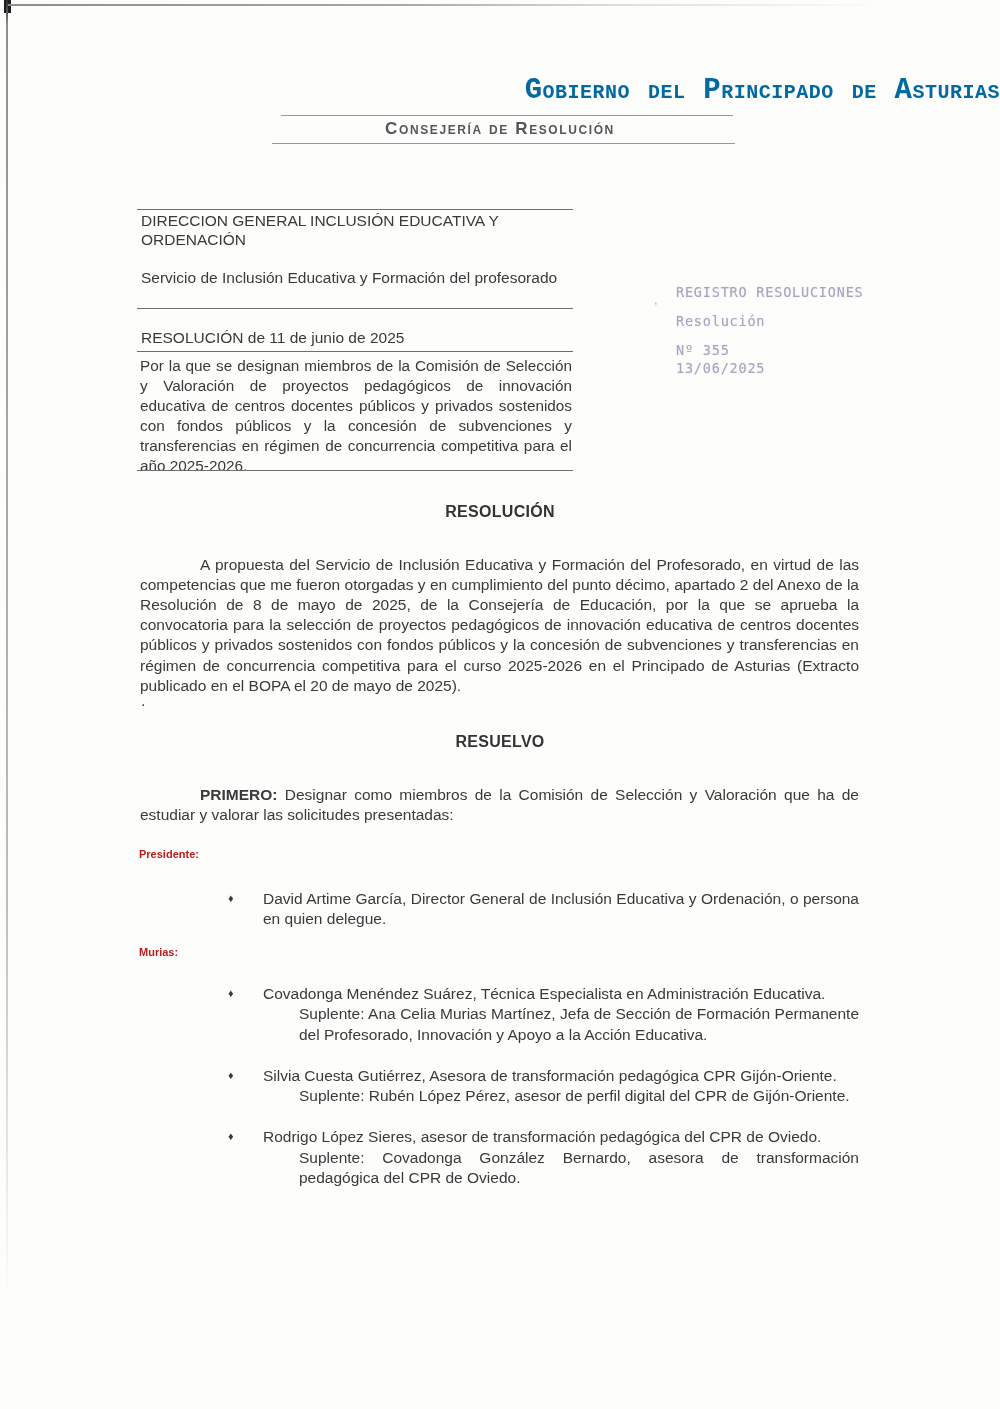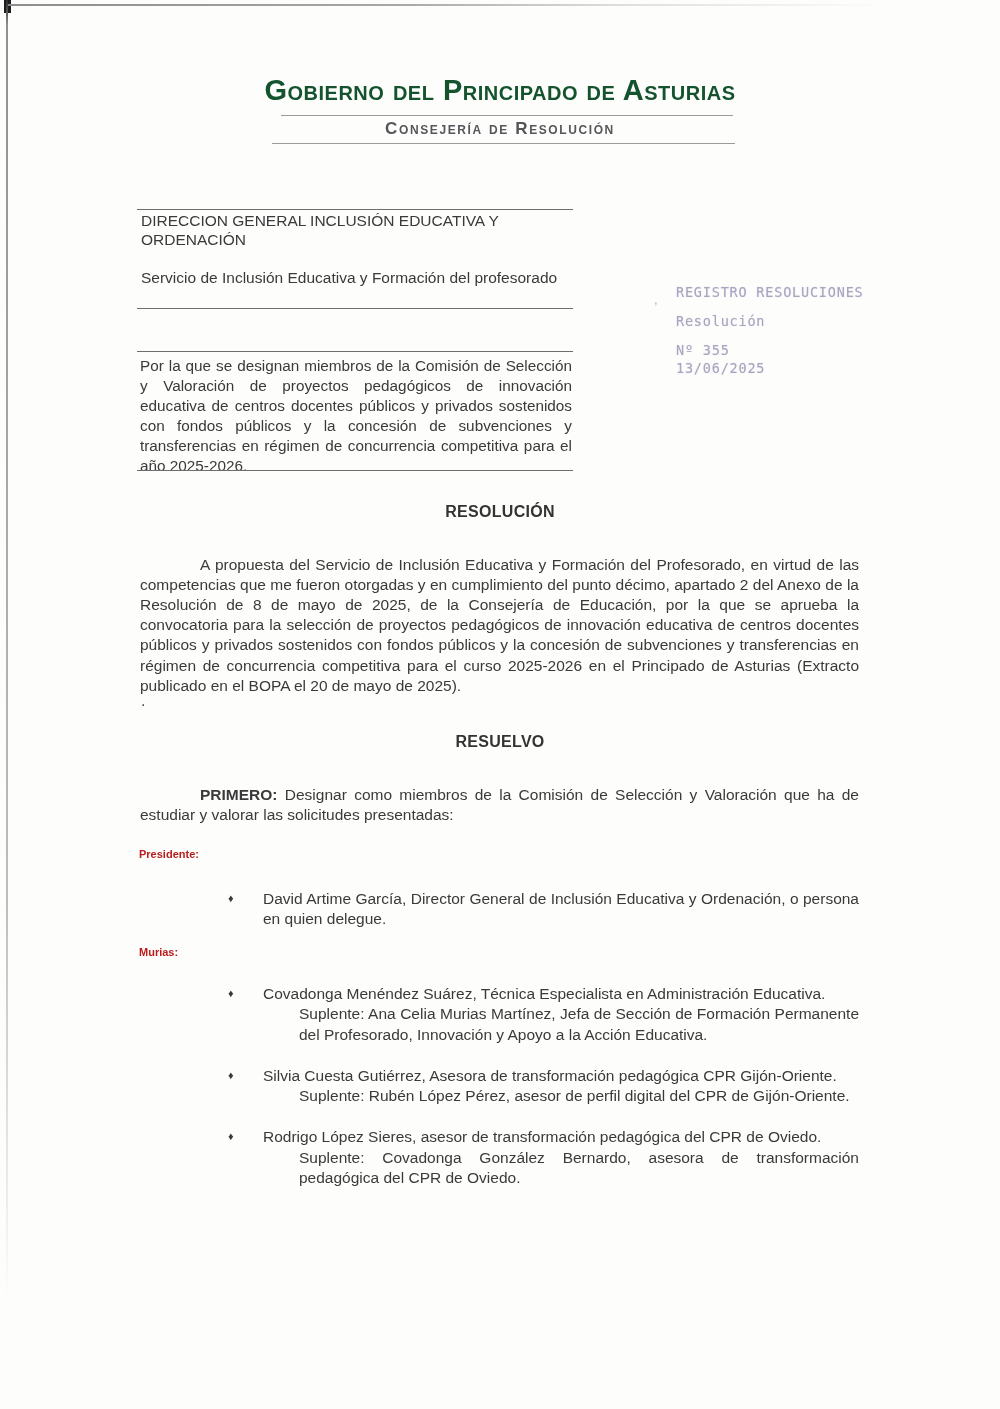--- a/index.html
+++ b/index.html
@@ -14,22 +14,22 @@
   .page{position:absolute;inset:0;background:#fdfdfc;}
 
   
   .edge-top{position:absolute;top:4px;left:7px;width:880px;height:2px;
     background:linear-gradient(to right,#8d8d8d,#a8a8a8 45%,rgba(185,185,185,.45) 70%,rgba(200,200,200,0));}
   .edge-left{position:absolute;top:0;left:6px;width:2px;height:1300px;
     background:linear-gradient(to bottom,#2a2a2a 0px,#909090 25px,#a6a6a6 450px,#bdbdbd 900px,rgba(210,210,210,0));}
   .corner-blob{position:absolute;top:0;left:4px;width:7px;height:13px;background:#1d1d1d;}
 
   
-  .gov-title{position:absolute;top:74px;left:0;width:100%;text-align:center;
-    font-variant:small-caps;font-weight:600;font-size:29px;letter-spacing:.5px;color:#14532d;}
+  .gov-title{position:absolute;top:74px;left:0;width:100%;text-align:right;
+    font-variant:small-caps;font-weight:600;font-size:29px;letter-spacing:.5px;color:#0369a1;font-family:Liberation Mono, monospace;}
   .rule{position:absolute;height:1px;background:#9b9b9b;}
   .rule-1{top:115px;left:281px;width:452px;}
   .dept{position:absolute;top:119px;left:0;width:100%;text-align:center;
     font-variant:small-caps;font-weight:600;font-size:17px;letter-spacing:1.6px;color:#56565a;}
   .rule-2{top:143px;left:272px;width:463px;}
 
   
   .seg{position:absolute;left:137px;width:436px;height:1px;background:#6e6e6e;}
   .seg-1{top:209px;}
   .seg-2{top:308px;}
@@ -87,20 +87,21 @@
 
   <div class="gov-title">Gobierno del Principado de Asturias</div>
   <div class="rule rule-1"></div>
   <div class="dept">Consejería de Resolución</div>
   <div class="rule rule-2"></div>
 
   <div class="seg seg-1"></div>
   <div class="ref-text service">Servicio de Inclusión Educativa y Formación del profesorado</div>
   <div class="ref-text directorate">DIRECCION GENERAL INCLUSIÓN EDUCATIVA Y ORDENACIÓN</div>
   <div class="seg seg-2"></div>
+  <div class="ref-text res-date">RESOLUCIÓN de 11 de junio de 2025</div>
   <div class="seg seg-3"></div>
   <div class="ref-text res-summary">Por la que se designan miembros de la Comisión de Selección y Valoración de proyectos pedagógicos de innovación educativa de centros docentes públicos y privados sostenidos con fondos públicos y la concesión de subvenciones y transferencias en régimen de concurrencia competitiva para el año 2025-2026.</div>
   <div class="seg seg-4"></div>
 
   <span class="stamp-artifact">,</span>
   <div class="stamp">
     <div class="s-line s-1">REGISTRO RESOLUCIONES</div>
     <div class="s-line s-2">Resolución</div>
     <div class="s-line s-3">Nº 355</div>
     <div class="s-line s-4">13/06/2025</div>

